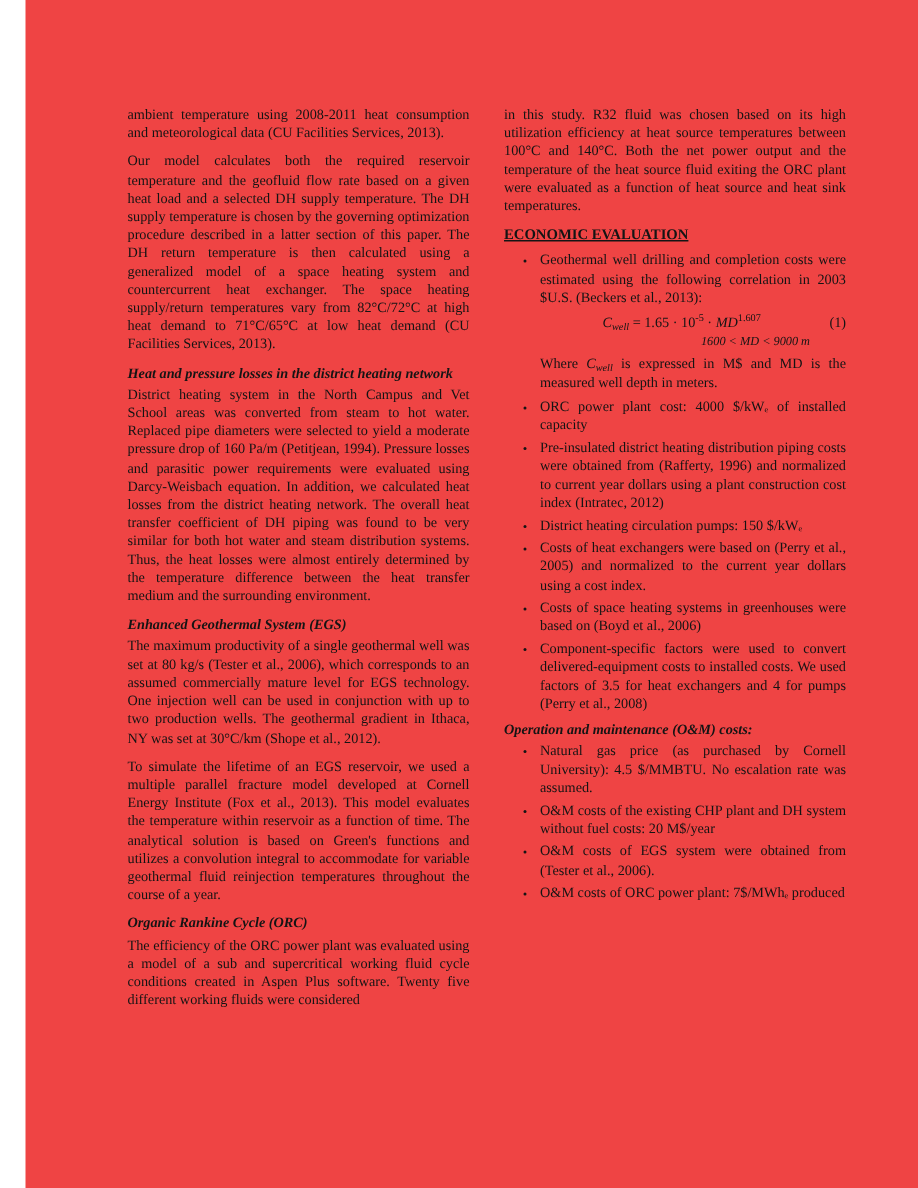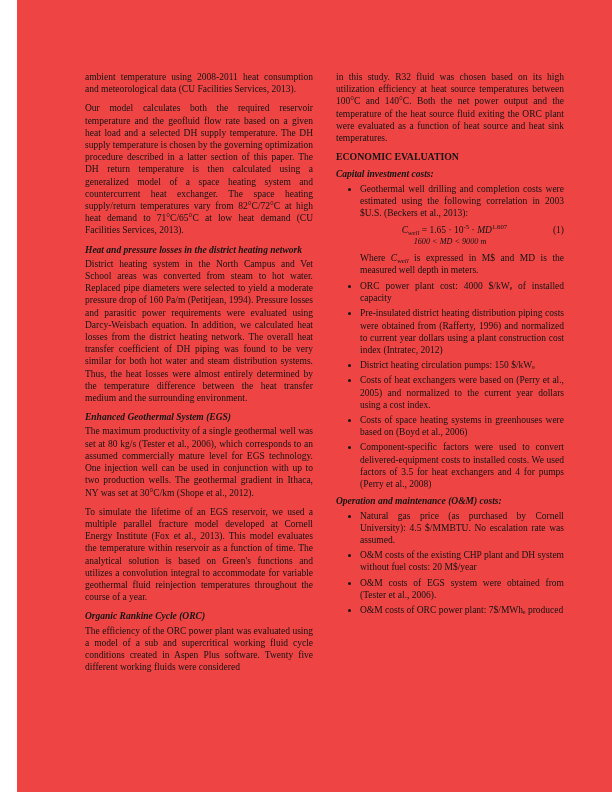--- a/index.html
+++ b/index.html
@@ -13,29 +13,29 @@
     margin-left: 17px;
   }
   .columns { display: flex; gap: 23px; }
   .col { width: 228px; flex: 0 0 228px; }
   p.body { margin: 0 0 7px 0; text-align: justify; }
   h3.sub {
     font-size: 9.5px; font-weight: bold; font-style: italic;
     margin: 3px 0 2px 0; line-height: 12.2px;
   }
   h2.section {
-    font-size: 9.8px; font-weight: bold; 
+    font-size: 9.8px; font-weight: bold; text-decoration: underline;
     margin: 4px 0 5px 0; line-height: 12.2px;
   }
   ul.bullets { margin: 0 0 5px 0; padding: 0 0 0 24px; list-style: disc outside; }
   ul.bullets li { text-align: justify; margin: 0 0 3px 0; }
   .eq-row { display: flex; align-items: baseline; margin: 5px 0 0 0; }
   .eq-body { flex: 1 1 auto; text-align: center; }
   .eq-num { flex: 0 0 auto; padding-left: 4px; }
-  .eq-constraint { text-align: center; font-size: 8.2px; margin: 0 24px 3px 0; }
+  .eq-constraint { text-align: right; font-size: 8.2px; margin: 0 24px 3px 0; }
   .mi { font-style: italic; }
   sub.mi, .vsub { font-size: 6.8px; font-style: italic; vertical-align: -2px; line-height: 0; }
   sup.exp { font-size: 6.8px; vertical-align: 4px; line-height: 0; }
   .where { margin: 2px 0 4px 0; text-align: justify; }
 </style>
 </head>
 <body>
 
 <div class="page">
   <div class="columns">
@@ -48,21 +48,20 @@
       <h3 class="sub">Enhanced Geothermal System (EGS)</h3>
       <p class="body">The maximum productivity of a single geothermal well was set at 80 kg/s (Tester et al., 2006), which corresponds to an assumed commercially mature level for EGS technology. One injection well can be used in conjunction with up to two production wells. The geothermal gradient in Ithaca, NY was set at 30°C/km (Shope et al., 2012).</p>
       <p class="body">To simulate the lifetime of an EGS reservoir, we used a multiple parallel fracture model developed at Cornell Energy Institute (Fox et al., 2013). This model evaluates the temperature within reservoir as a function of time. The analytical solution is based on Green's functions and utilizes a convolution integral to accommodate for variable geothermal fluid reinjection temperatures throughout the course of a year.</p>
       <h3 class="sub">Organic Rankine Cycle (ORC)</h3>
       <p class="body">The efficiency of the ORC power plant was evaluated using a model of a sub and supercritical working fluid cycle conditions created in Aspen Plus software. Twenty five different working fluids were considered</p>
     </div>
 
     <div class="col">
       <p class="body">in this study. R32 fluid was chosen based on its high utilization efficiency at heat source temperatures between 100°C and 140°C. Both the net power output and the temperature of the heat source fluid exiting the ORC plant were evaluated as a function of heat source and heat sink temperatures.</p>
       <h2 class="section">ECONOMIC EVALUATION</h2>
-      <h3 class="sub">Capital investment costs:</h3>
 
       <ul class="bullets">
         <li>
           <span>Geothermal well drilling and completion costs were estimated using the following correlation in 2003 $U.S. (Beckers et al., 2013):</span>
           <div class="eq-row">
             <span class="eq-body"><span class="mi">C</span><sub class="mi vsub">well</sub><span> = 1.65 · 10</span><sup class="exp">-5</sup><span> · </span><span class="mi">MD</span><sup class="exp">1.607</sup></span>
             <span class="eq-num">(1)</span>
           </div>
           <div class="eq-constraint mi">1600 &lt; MD &lt; 9000 m</div>
           <p class="where"><span>Where </span><span class="mi">C</span><sub class="mi vsub">well</sub><span> is expressed in M$ and MD is the measured well depth in meters.</span></p>

